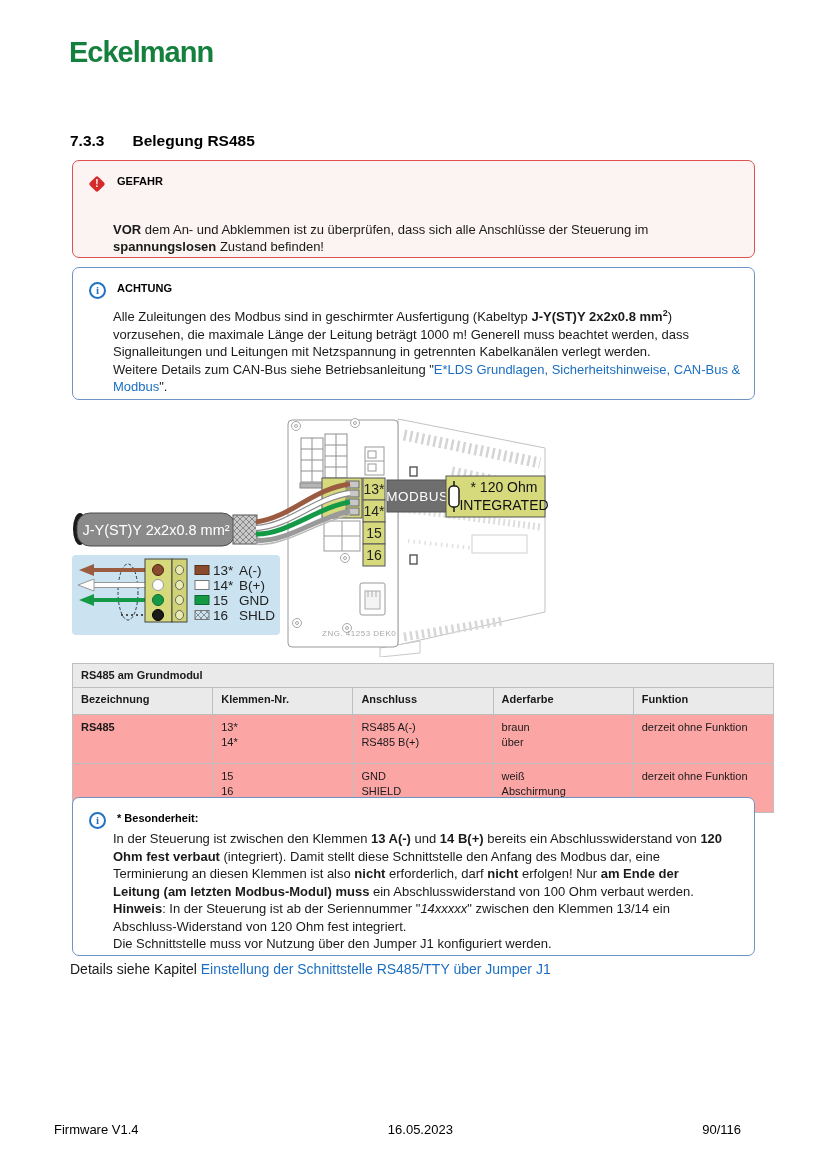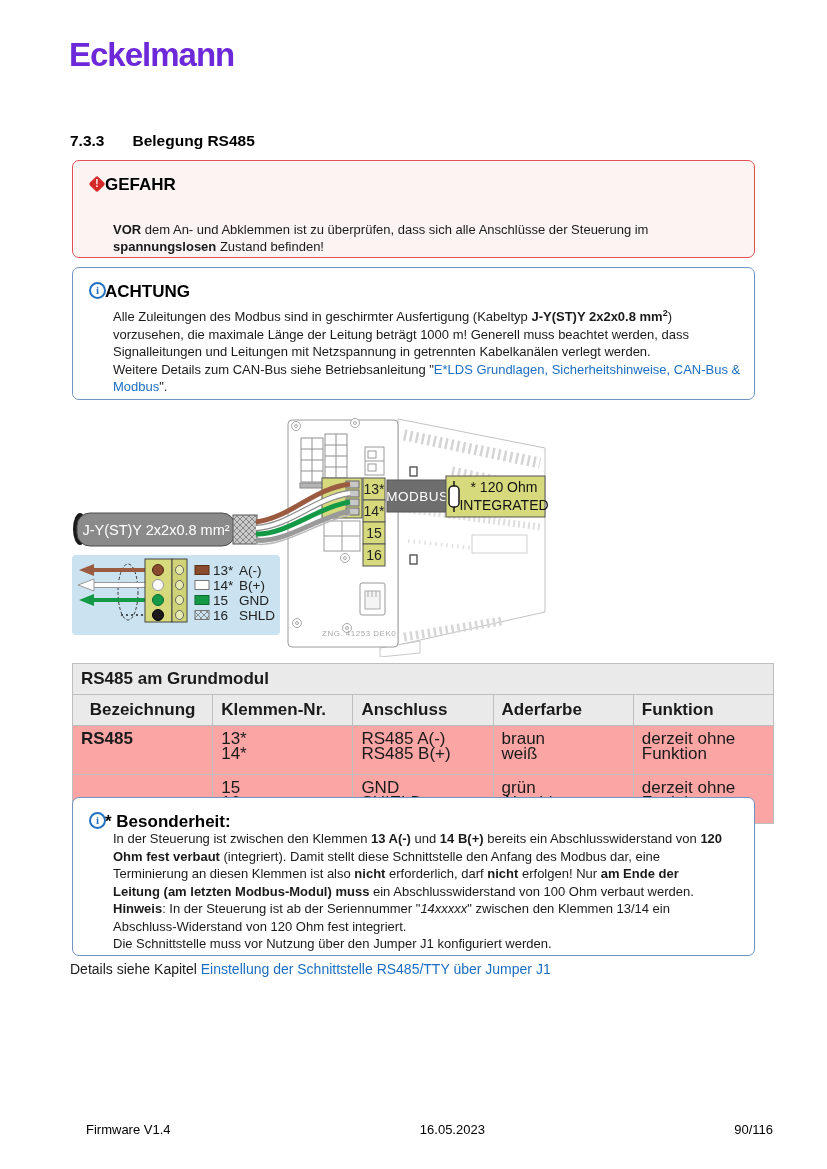--- a/index.html
+++ b/index.html
@@ -1,48 +1,48 @@
 <!DOCTYPE html>
 <html><head>
 <meta charset="utf-8">
 <style>
   html,body{margin:0;padding:0;background:#ffffff;}
   .page{position:relative;width:827px;height:1169px;background:#fff;
         font-family:"Liberation Sans",sans-serif;color:#1a1a1a;overflow:hidden;}
   .abs{position:absolute;}
-  .logo{left:69px;top:36px;font-size:33px;font-weight:bold;color:#6d28d9;letter-spacing:-1px;}
+  .logo{left:69px;top:36px;font-size:29px;font-weight:bold;color:#15803d;letter-spacing:-1px;}
   .heading{left:70px;top:132px;font-size:15.5px;font-weight:bold;color:#000;}
   .heading .num{margin-right:28px;}
   .box{position:absolute;left:72px;width:683px;border-radius:7px;box-sizing:border-box;background:#fff;}
   .box-danger{top:160px;height:98px;border:1.5px solid #E05252;background:#FCF3F3;}
   .box-info1{top:267px;height:133px;border:1px solid #6F94C4;}
   .box-info2{top:797px;height:159px;border:1px solid #6F94C4;}
-  .box .title{position:absolute;left:32px;top:14px;font-size:17px;font-weight:bold;color:#000;}
+  .box .title{position:absolute;left:44px;top:14px;font-size:11px;font-weight:bold;color:#000;}
   .box .body{position:absolute;left:40px;font-size:13px;line-height:17.5px;color:#1a1a1a;}
   .box-danger .body{top:42px;width:633px;}
   .box-info1 .body{top:37px;width:633px;}
   .box-info2 .body{top:32px;width:615px;}
   .dicon{position:absolute;left:18px;top:17px;width:12px;height:12px;background:#D62B2B;
          transform:rotate(45deg);border-radius:2px;}
   .dicon span{position:absolute;left:0;top:0;width:12px;height:12px;transform:rotate(-45deg);
          color:#fff;font-size:10px;font-weight:bold;text-align:center;line-height:12px;}
   .iicon{position:absolute;left:16px;top:14px;width:13px;height:13px;border:2px solid #2272C3;
          border-radius:50%;color:#2272C3;font-size:11px;font-weight:bold;text-align:center;
          line-height:13px;font-family:"Liberation Serif",serif;}
   a.doclink{color:#1B6EC2;text-decoration:none;cursor:pointer;}
   sup{font-size:9px;}
   .details{left:70px;top:961px;font-size:14px;}
-  .footer{left:86px;top:1122px;width:687px;display:flex;justify-content:space-between;font-size:13px;color:#000;}
+  .footer{left:54px;top:1122px;width:687px;display:flex;justify-content:space-between;font-size:13px;color:#000;}
   table.rs485{position:absolute;left:72px;top:663px;width:702px;border-collapse:collapse;
-        font-size:17px;table-layout:fixed;padding-left:20px;}
+        font-size:11px;table-layout:fixed;padding-left:20px;}
   table.rs485 th,table.rs485 td{border:1px solid #BEBEBE;padding:5px 8px;text-align:left;vertical-align:top;}
   table.rs485 .caption th{background:#EAEAEA;font-weight:bold;height:13px;}
   table.rs485 .head th{background:#EAEAEA;font-weight:bold;height:16px;}
   table.rs485 td{line-height:15px;height:38px;background:#fca5a5;}
-  table.rs485 .c0{width:93px;text-align:center;} table.rs485 .c1{width:88px;} table.rs485 .c2{width:90px;}
+  table.rs485 .c0{width:93px;} table.rs485 .c1{width:88px;} table.rs485 .c2{width:90px;}
   table.rs485 .c3{width:105px;}
   .bold{font-weight:bold;}
   .diagram{left:72px;top:405px;width:683px;height:252px;}
 </style>
 </head>
 <body>
 
 <div class="page">
 
   <div class="abs logo">Eckelmann</div>
@@ -255,40 +255,40 @@
       <td>
             <div>13*</div>
             <div>14*</div>
           </td>
       <td>
             <div>RS485 A(-)</div>
             <div>RS485 B(+)</div>
           </td>
       <td>
             <div>braun</div>
-            <div>weiß</div>
+            <div>über</div>
           </td>
       <td>
             <div>derzeit ohne Funktion</div>
           </td>
     </tr>
     <tr>
       <td>
             <div></div>
           </td>
       <td>
             <div>15</div>
             <div>16</div>
           </td>
       <td>
             <div>GND</div>
             <div>SHIELD</div>
           </td>
       <td>
-            <div>grün</div>
+            <div>weiß</div>
             <div>Abschirmung</div>
           </td>
       <td>
             <div>derzeit ohne Funktion</div>
           </td>
     </tr>
   </tbody>
     </table>
 
   <div class="box box-info2">

